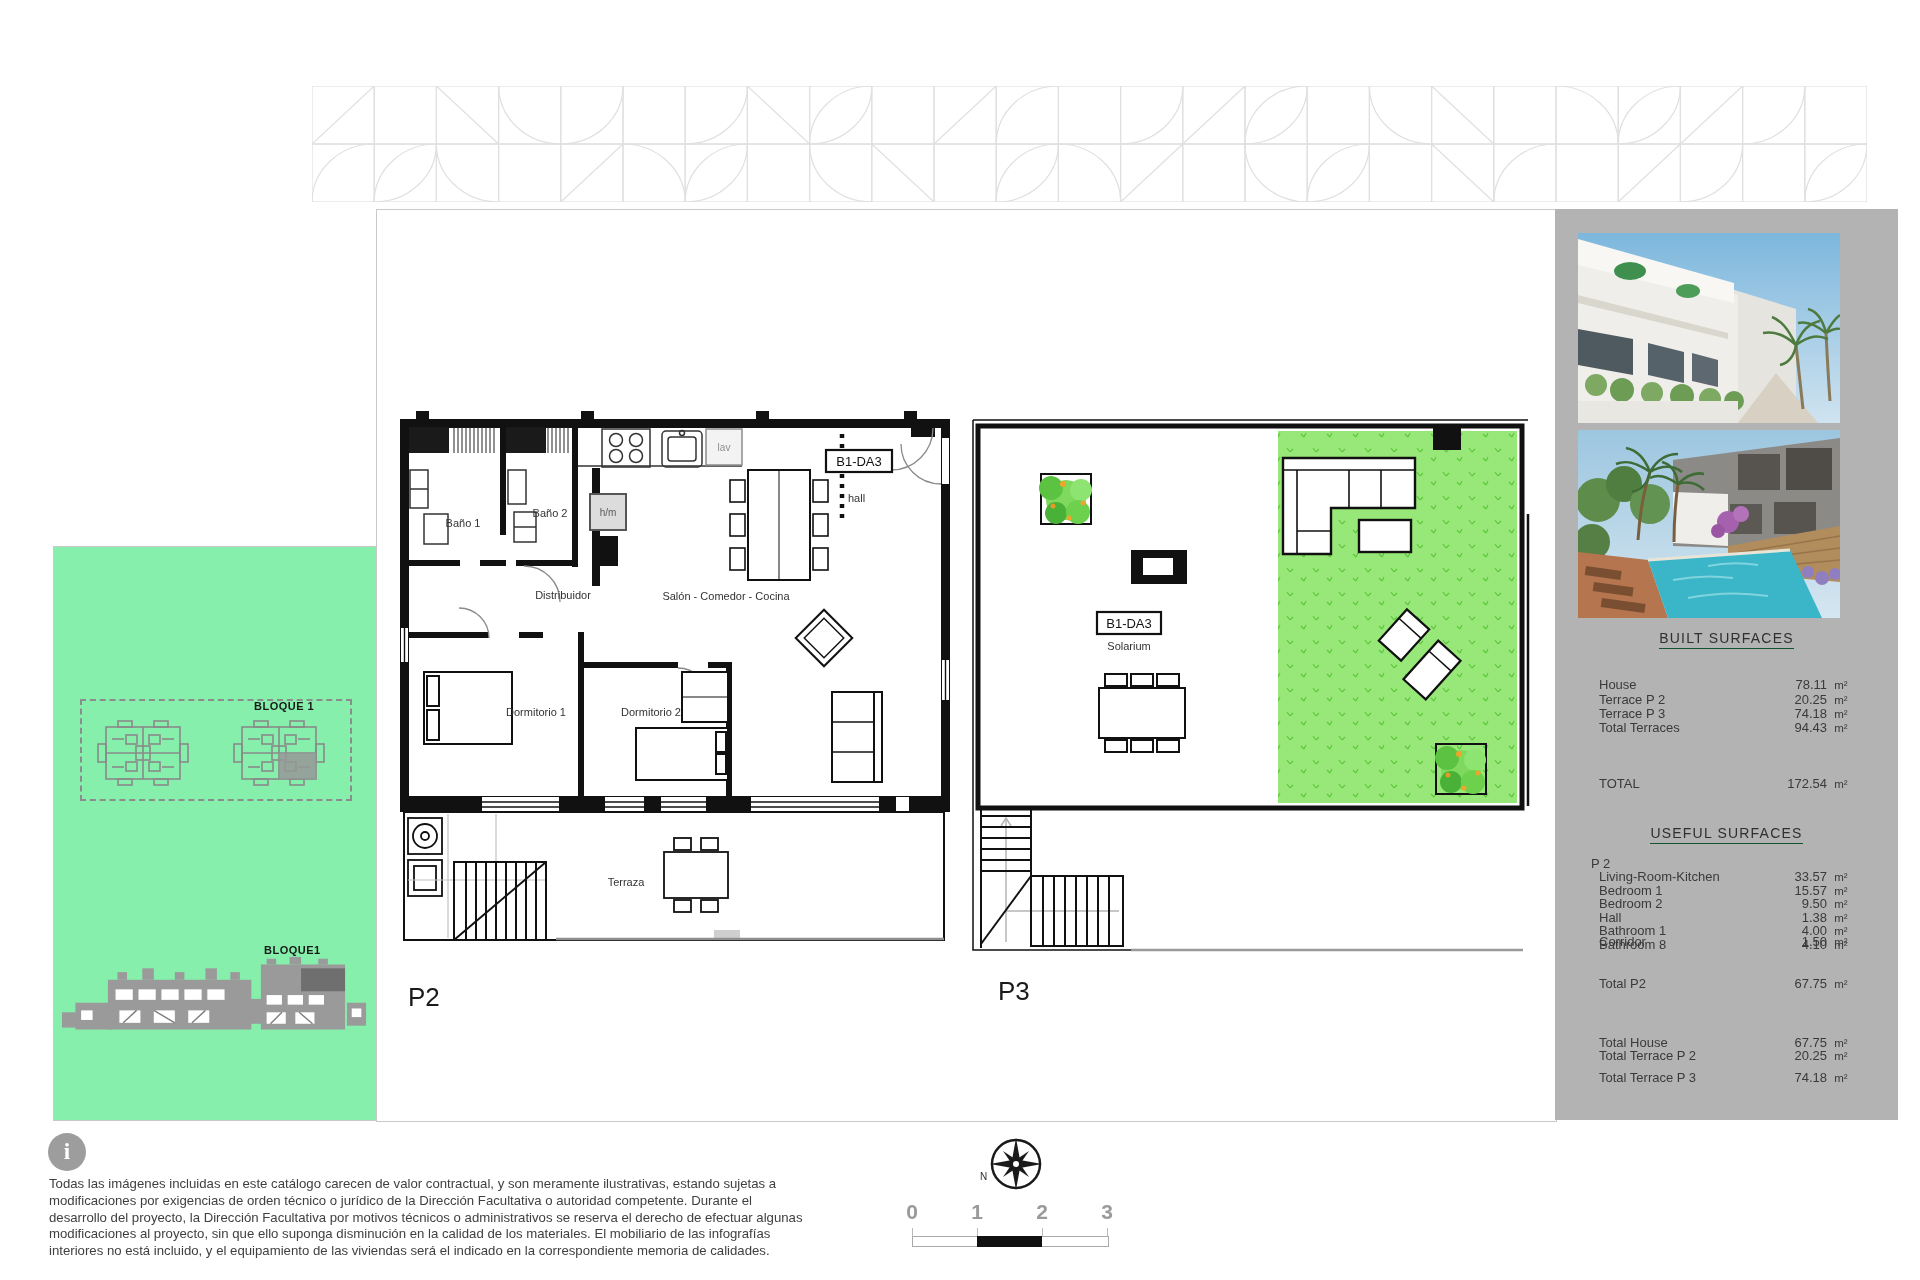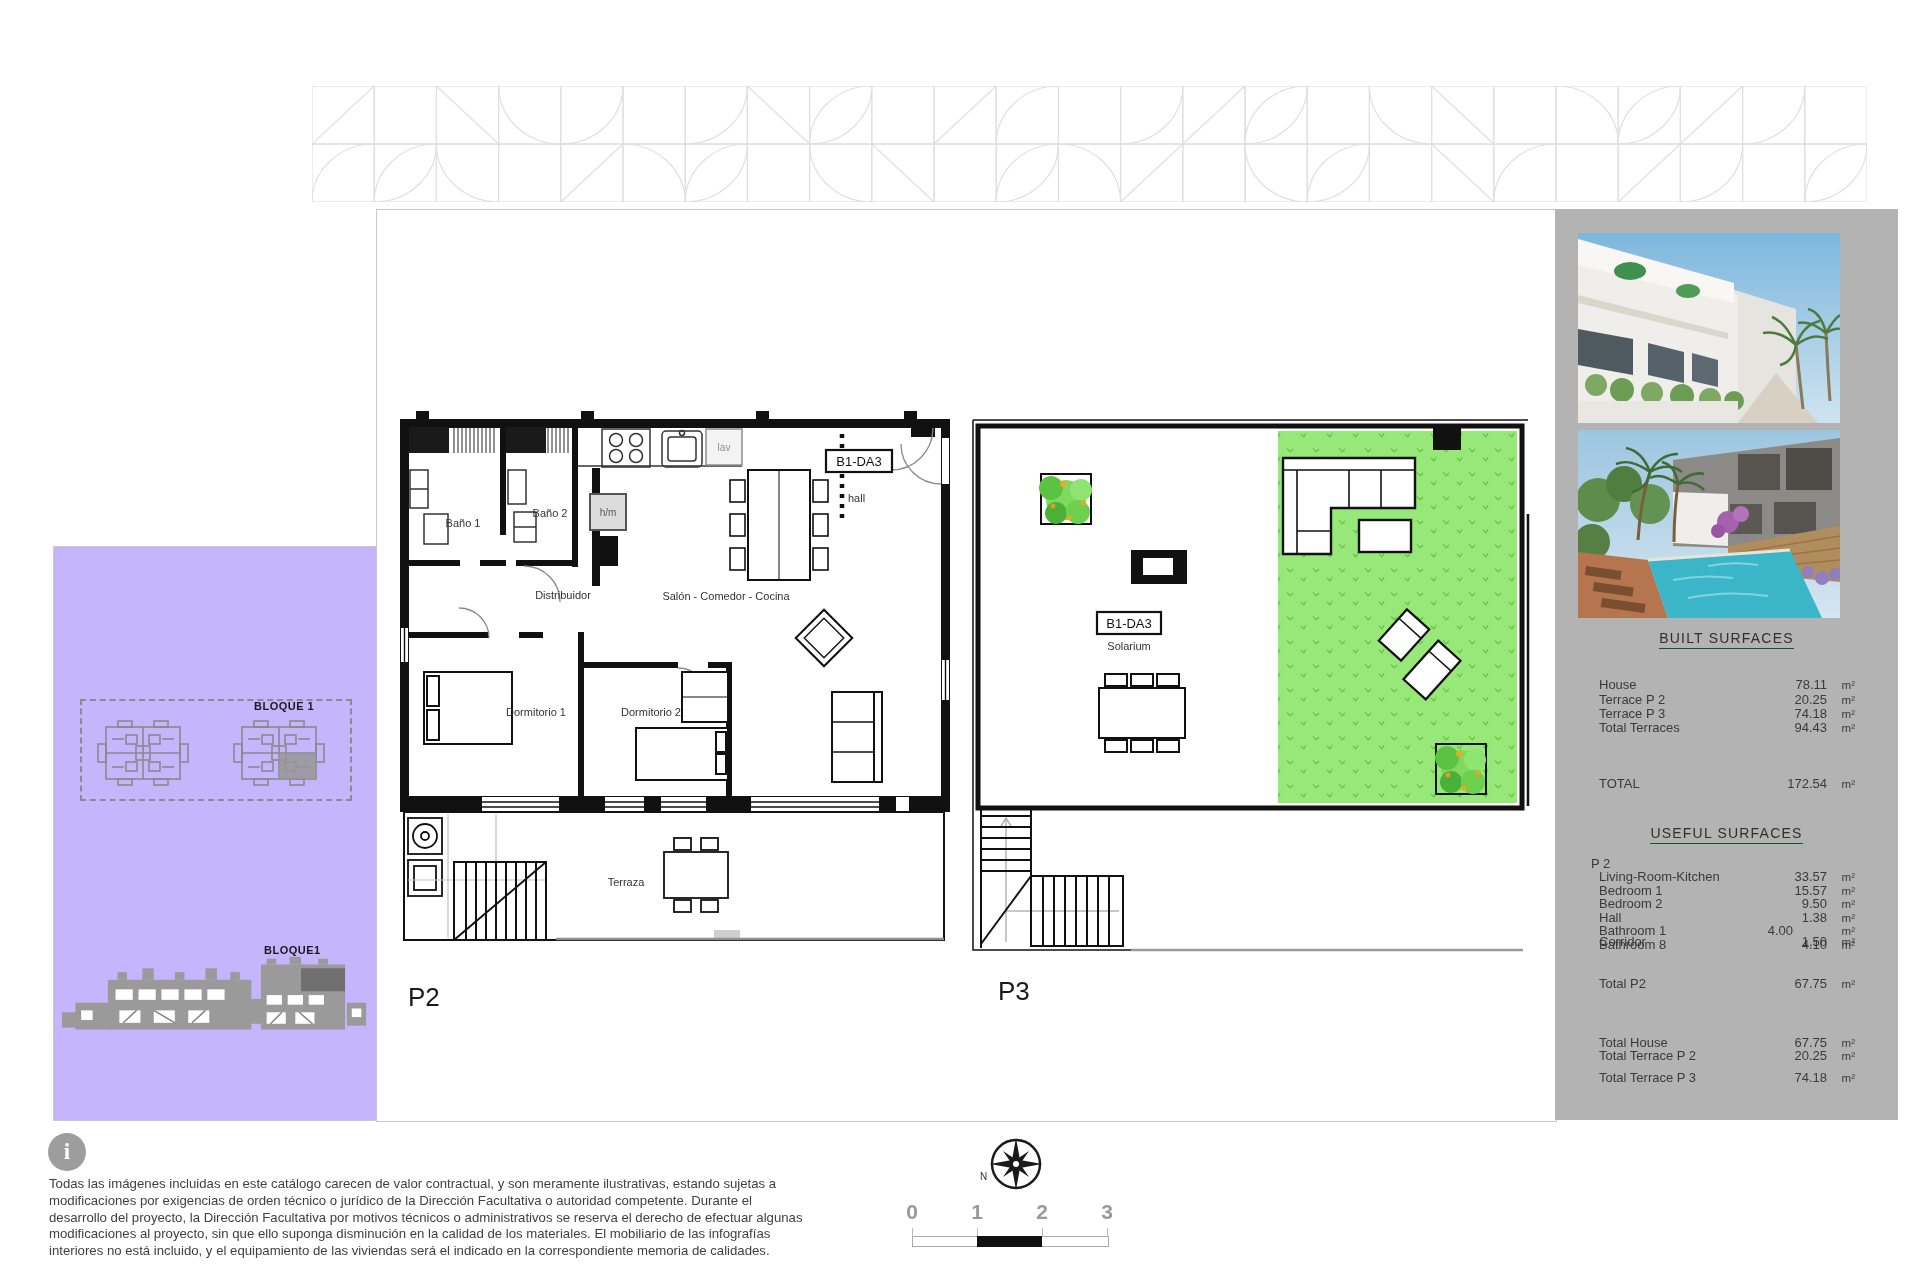--- a/index.html
+++ b/index.html
@@ -1,31 +1,31 @@
 <!DOCTYPE html>
 <html><head>
 <meta charset="utf-8">
 <style>
   html,body{margin:0;padding:0;background:#ffffff;}
   .canvas{position:relative;width:1920px;height:1280px;background:#fff;overflow:hidden;
           font-family:"Liberation Sans",sans-serif;color:#333;}
   .abs{position:absolute;}
   
   .main-box{left:376px;top:209px;width:1179px;height:911px;background:#fff;border:1px solid #c9c9c9;}
-  .left-box{left:53px;top:546px;width:322px;height:573px;background:#c4b5fd;border:1px solid #c9c9c9;}
+  .left-box{left:53px;top:546px;width:322px;height:573px;background:#86efac;border:1px solid #c9c9c9;}
   .side-panel{left:1555px;top:209px;width:343px;height:911px;background:#b3b3b3;}
   
   .photo{left:23px;width:262px;overflow:hidden;background:#9cc4dd;}
   
   .sp-title{width:343px;text-align:center;font-size:14px;letter-spacing:1.2px;color:#2f2f2f;}
   .sp-title span{border-bottom:1px solid #14532d;padding-bottom:2px;}
   .srow{left:44px;width:256px;display:flex;font-size:13px;color:#3a3a3a;line-height:14px;}
   .srow .lab{flex:1;}
   .srow .val{width:52px;text-align:right;}
-  .srow .unit{width:28px;text-align:right;font-size:11.5px;}
+  .srow .unit{width:28px;text-align:center;font-size:11.5px;}
   .sp-group{left:36px;font-size:13px;color:#3a3a3a;}
   
   .dashed-box{left:26px;top:152px;width:268px;height:98px;border:2px dashed #8c8c8c;}
   .bloque-label{font-weight:bold;font-size:11px;letter-spacing:0.5px;color:#1a1a1a;}
   
   .info-circle{left:48px;top:1133px;width:38px;height:38px;border-radius:50%;background:#9d9d9d;
                color:#fff;font-size:23px;font-weight:bold;text-align:center;line-height:38px;
                font-family:"Liberation Serif",serif;}
   .disclaimer{left:49px;top:1176px;width:758px;font-size:13.2px;line-height:16.8px;color:#404040;}
   
@@ -642,21 +642,21 @@
     <div class="abs srow" style="top:688px;">
       <span class="lab">Bedroom 2</span>
         <span class="val">9.50</span>
         <span class="unit">m²</span>
     </div>
     <div class="abs srow" style="top:702px;">
       <span class="lab">Hall</span>
         <span class="val">1.38</span>
         <span class="unit">m²</span>
     </div>
-    <div class="abs srow" style="top:715px;gap:34px;">
+    <div class="abs srow" style="top:715px;">
       <span class="lab">Bathroom 1</span>
         <span class="val">4.00</span>
         <span class="unit">m²</span>
     </div>
     <div class="abs srow" style="top:729px;">
       <span class="lab">Bathroom 8</span>
         <span class="val">4.10</span>
         <span class="unit">m²</span>
     </div>
     <div class="abs srow" style="top:726px;">

